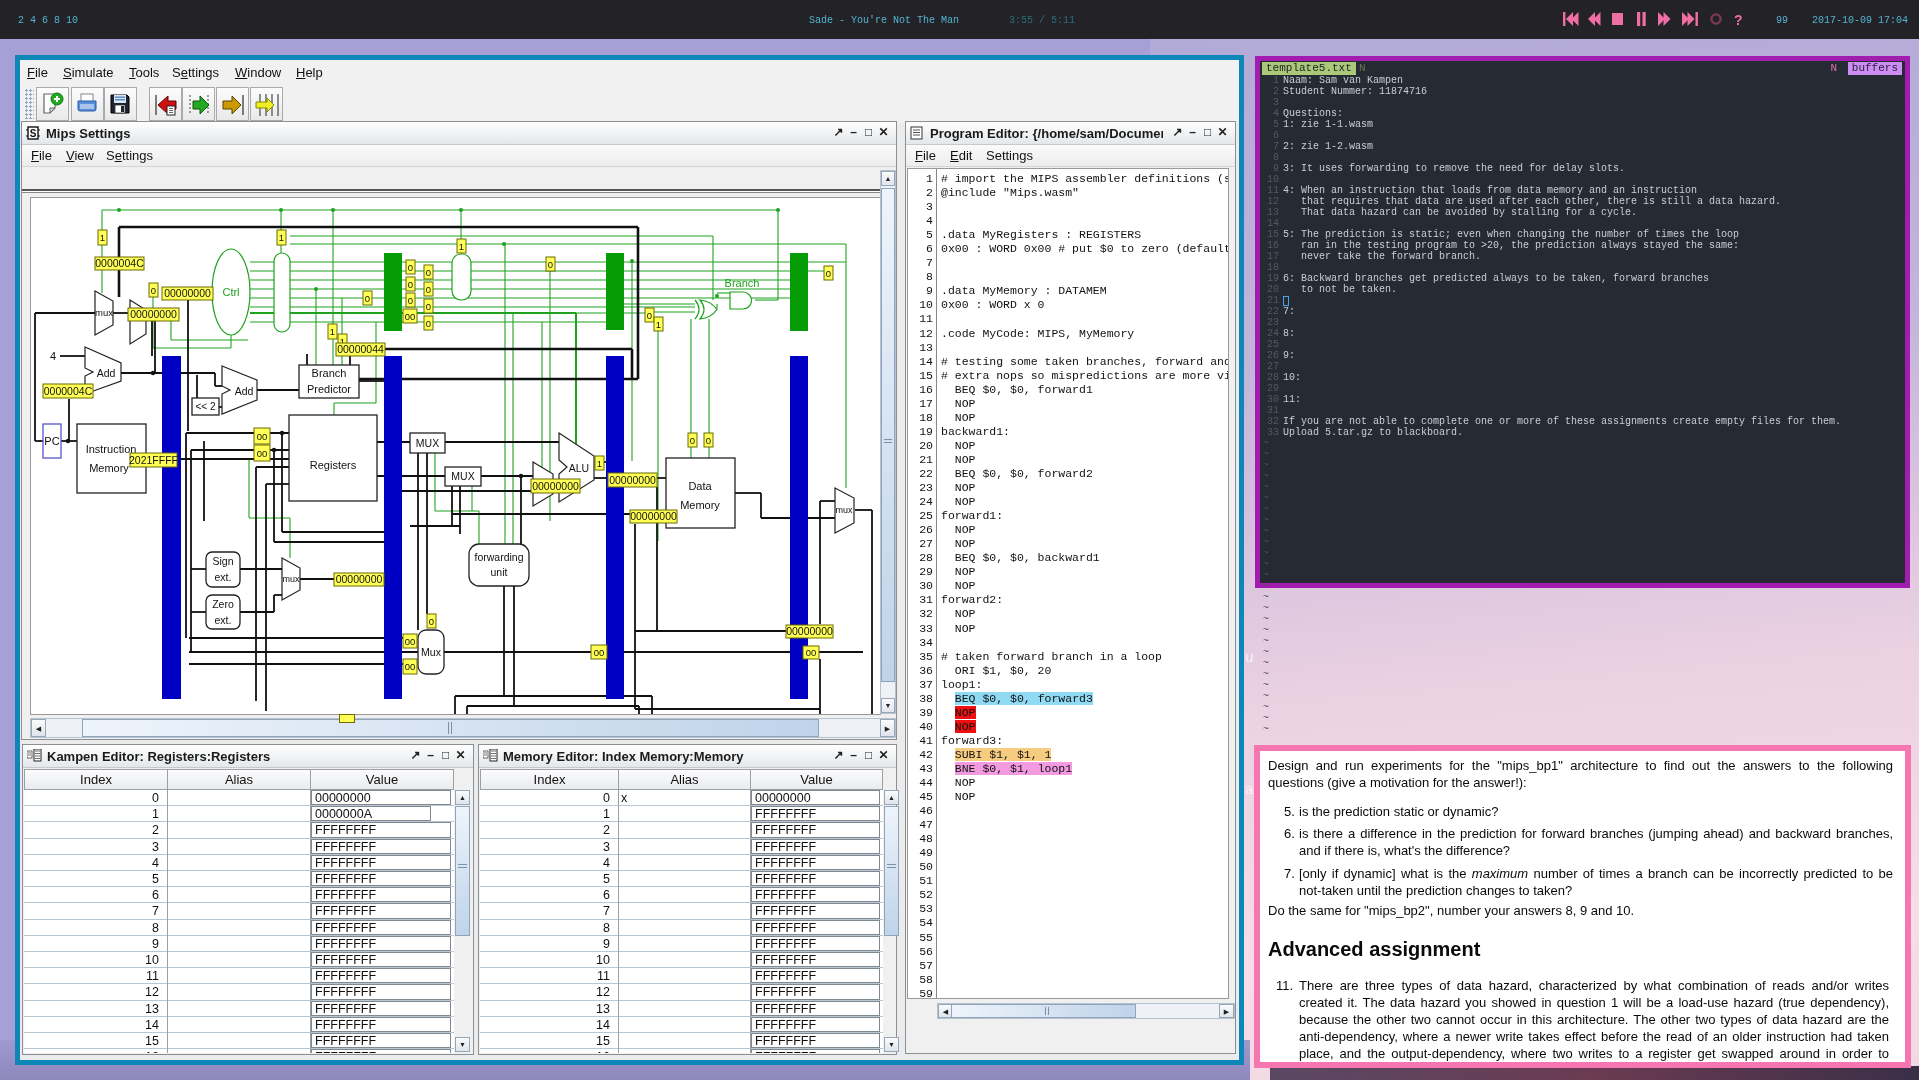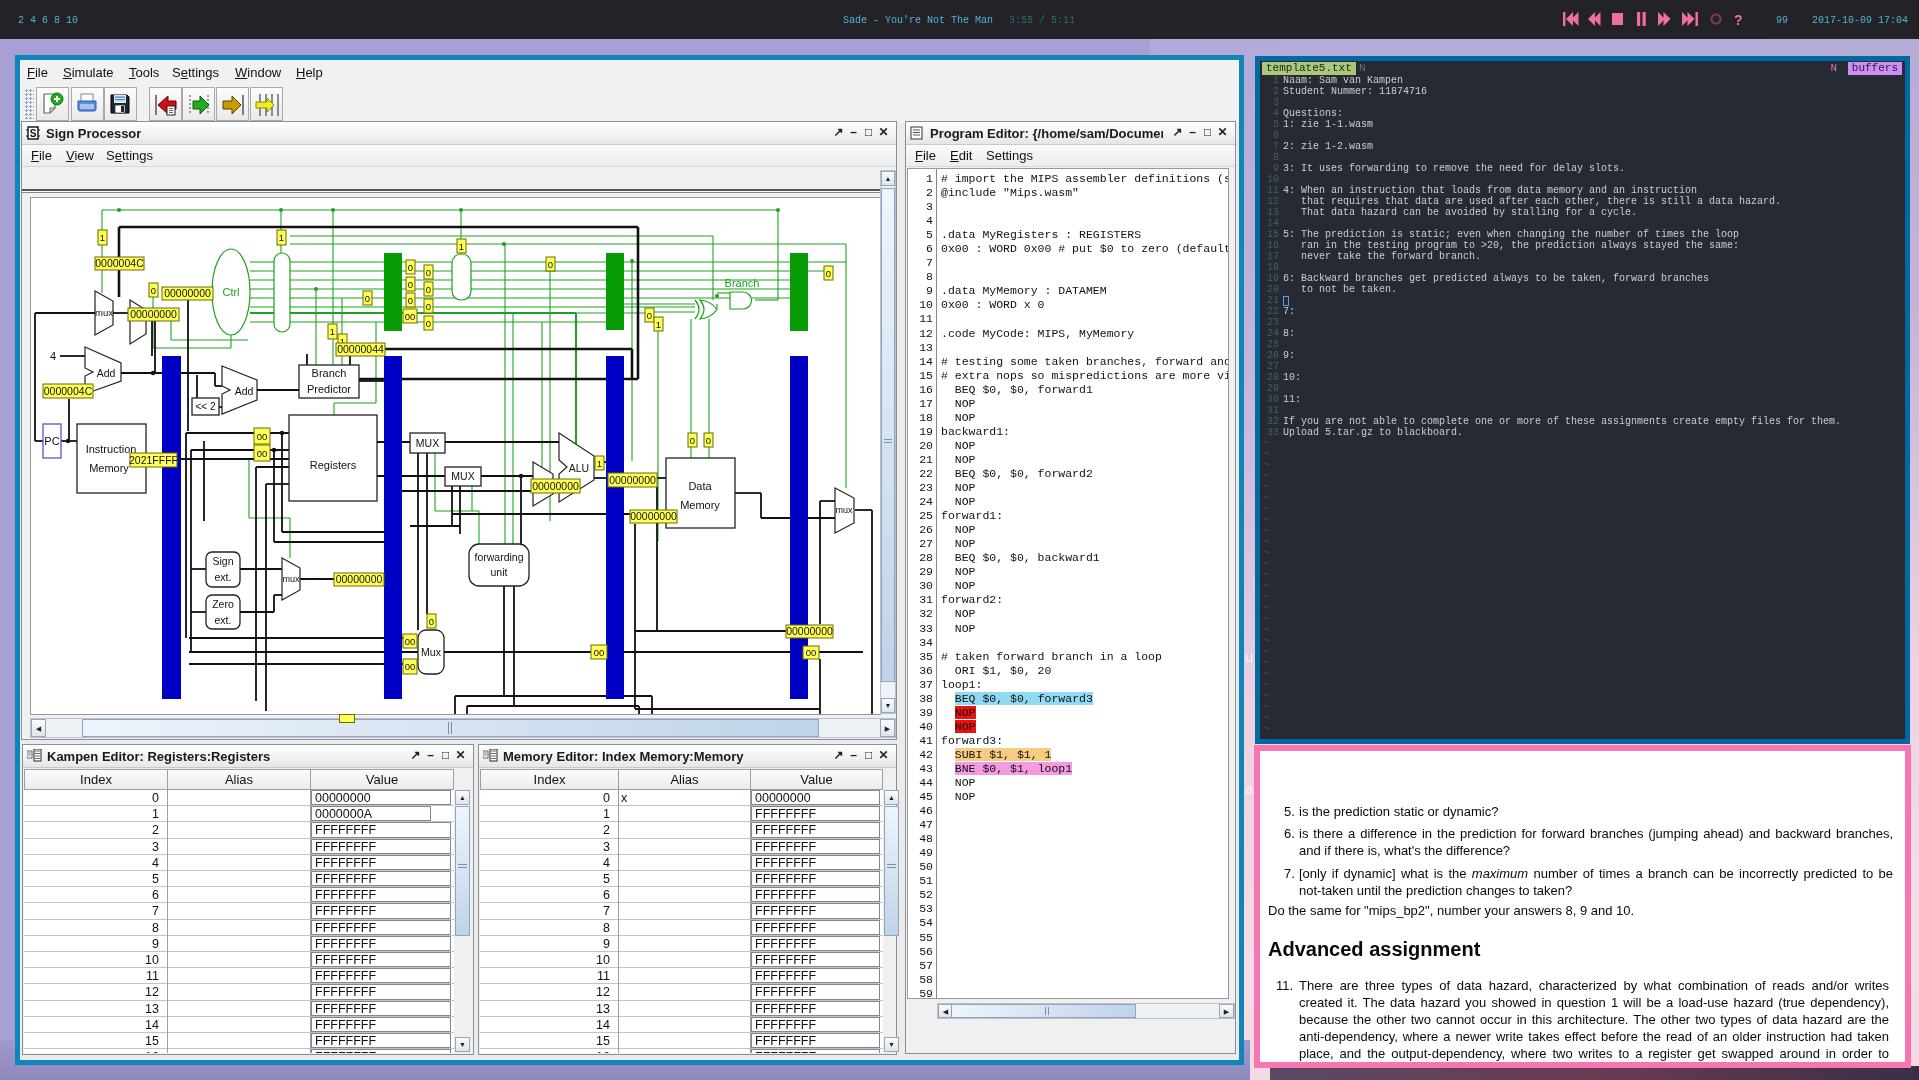--- a/index.html
+++ b/index.html
@@ -5,21 +5,21 @@
 body{width:1919px;height:1080px;overflow:hidden;position:relative;
  font-family:"Liberation Sans",sans-serif;background:#a6a0d6}
 .abs{position:absolute}
 #bgright{left:1150px;top:39px;width:769px;height:1041px;
  background:linear-gradient(175deg,#b2aad8 0%,#c3b4da 30%,#ecd2e2 62%,#f6dde6 85%,#f1d8e2 100%)}
 #bgbl{left:0;top:1040px;width:1250px;height:40px;background:linear-gradient(#9f99d0,#8e88bd)}
 #bgbr{left:1270px;top:1066px;width:649px;height:14px;background:linear-gradient(90deg,#5a4863,#6b3b52,#3a2f47)}
 #topbar{left:0;top:0;width:1919px;height:39px;background:#232327;color:#54b2d2;
  font-family:"Liberation Mono",monospace;font-size:10px}
 #topbar .t1{left:18px;top:15px}
-#topbar .t2{left:843px;top:15px}
+#topbar .t2{left:809px;top:15px}
 #topbar .t3{left:1009px;top:15px;color:#2a6d7c}
 #topbar .t4{left:1776px;top:15px}
 #topbar .t5{left:1812px;top:15px;white-space:nowrap}
 .mwin{border:5px solid #0e86b8;background:#f1f1f1}
 #mainwin{left:15px;top:55px;width:1229px;height:1010px}
 .menubar{font-size:13px;color:#111}
 .menubar span{position:absolute;top:0}
 .w{position:absolute;background:#f0f0f0;border:1px solid #8a9096}
 .tb{position:relative;height:23px;background:linear-gradient(#ffffff,#e4e7ea);
  border-bottom:1px solid #c6cacd;font-size:13px;font-weight:bold;color:#1a1a1a}
@@ -34,21 +34,21 @@
 .sbtn{position:absolute;background:linear-gradient(#fafbfc,#dee5ec);border:1px solid #98a7b8;
  color:#222;text-align:center;overflow:hidden}
 .sbtrk{position:absolute;background:#eef1f5}
 .sbth{position:absolute;background:linear-gradient(90deg,#eef4fb,#bfd3e9);border:1px solid #90a4bd}
 .sbthh{background:linear-gradient(#eef4fb,#bfd3e9);border:1px solid #90a4bd}
 .grip{position:absolute;left:2px;right:2px;height:6px;
  background:repeating-linear-gradient(#7b90ab 0,#7b90ab 1px,transparent 1px,transparent 3px)}
 .griph{position:absolute;top:2px;bottom:2px;width:6px;
  background:repeating-linear-gradient(90deg,#7b90ab 0,#7b90ab 1px,transparent 1px,transparent 3px)}
 .mono{font-family:"Liberation Mono",monospace}
-#term{left:1255px;top:56px;width:655px;height:688px;border:5px solid #0369a1;background:#262b33}
+#term{left:1255px;top:56px;width:655px;height:532px;border:5px solid #a21caf;background:#262b33}
 #term pre{position:absolute;font-family:"Liberation Mono",monospace;font-size:10px;
  line-height:11px;color:#c6ced6}
 #term .lnum{color:#4d5a66;text-align:right}
 #term .tilde{color:#47525e}
 #doc{left:1254px;top:745px;width:657px;height:323px;border:6px solid #f676b2;background:#fff;
  color:#0a0a0a;overflow:hidden}
 #doc .bodytxt{position:absolute;left:8px;width:625px;font-size:13px;line-height:17px;
  text-align:justify}
 #doc .li{padding-left:31px}
 #doc .num{position:absolute}
@@ -150,21 +150,21 @@
 <div class="w" style="left:1px;top:61px;width:876px;height:619px">
 <div class="tb">
         <span class="ti"><svg width="14" height="14" viewBox="0 0 14 14">
             <rect x="2" y="1" width="10" height="12" fill="#fff" stroke="#111" stroke-width="1.4"></rect>
             <line x1="0" y1="4" x2="2" y2="4" stroke="#111"></line>
             <line x1="12" y1="4" x2="14" y2="4" stroke="#111"></line>
             <line x1="0" y1="10" x2="2" y2="10" stroke="#111"></line>
             <line x1="12" y1="10" x2="14" y2="10" stroke="#111"></line>
             <text x="7" y="11" text-anchor="middle" font-size="10" font-weight="bold" font-family="Liberation Sans" fill="#111">S</text>
           </svg></span>
-        <span class="tt">Sign Processor</span>
+        <span class="tt">Mips Settings</span>
         <div class="ctr"><span>↗</span><span>–</span><span>□</span><span>✕</span></div>
       </div>
 <div class="wmenu">
         <span style="left:9px"><u>F</u>ile</span>
         <span style="left:44px"><u>V</u>iew</span>
         <span style="left:84px">S<u>e</u>ttings</span>
       </div>
 <div class="abs" style="left:0;top:67px;width:874px;height:4px;background:#fff;border-top:2px solid #555;border-bottom:1px solid #888"></div>
 <svg width="850" height="517" viewBox="0 0 850 517" style="position:absolute;left:8px;top:75px;background:#fff">
         <style>.g{stroke:#1ea31e;stroke-width:1.1}.g2{stroke:#1ca21c;stroke-width:2}.k{stroke:#111;stroke-width:1.8}.k2{stroke:#111;stroke-width:2.6}text{font-family:"Liberation Sans",sans-serif}</style>
@@ -753,18 +753,19 @@
 ~
 ~
 ~
 ~
 ~
 ~
 ~</pre>
 <div class="abs" style="left:23px;top:235px;width:6px;height:10px;border:1px solid #4da0e8"></div>
 </div>
 <div id="doc" class="abs">
+<div class="bodytxt abs" style="top:6px">Design and run experiments for the "mips_bp1" architecture to find out the answers to the following questions (give a motivation for the answer!):</div>
 <div class="bodytxt abs li" style="top:52px"><span class="num" style="left:16px">5.</span>is the prediction static or dynamic?</div>
 <div class="bodytxt abs li" style="top:74px"><span class="num" style="left:16px">6.</span>is there a difference in the prediction for forward branches (jumping ahead) and backward branches, and if there is, what's the difference?</div>
 <div class="bodytxt abs li" style="top:114px"><span class="num" style="left:16px">7.</span>[only if dynamic] what is the <i>maximum</i> number of times a branch can be incorrectly predicted to be <span style="white-space:nowrap">not-taken</span> until the prediction changes to taken?</div>
 <div class="bodytxt abs" style="top:151px">Do the same for "mips_bp2", number your answers 8, 9 and 10.</div>
 <h1 class="abs" style="left:8px;top:187px">Advanced assignment</h1>
 <div class="bodytxt abs li" style="top:226px;width:621px"><span class="num" style="left:8px">11.</span>There are three types of data hazard, characterized by what combination of reads and/or writes created it. The data hazard you showed in question 1 will be a <span style="white-space:nowrap">load-use</span> hazard (true dependency), because the other two cannot occur in this architecture. The other two types of data hazard are the <span style="white-space:nowrap">anti-dependency,</span> where a newer write takes effect before the read of an older instruction had taken place, and the <span style="white-space:nowrap">output-dependency,</span> where two writes to a register get swapped around in order to make the final value in the register that of the older instruction.</div>
 </div>
 </body></html>

